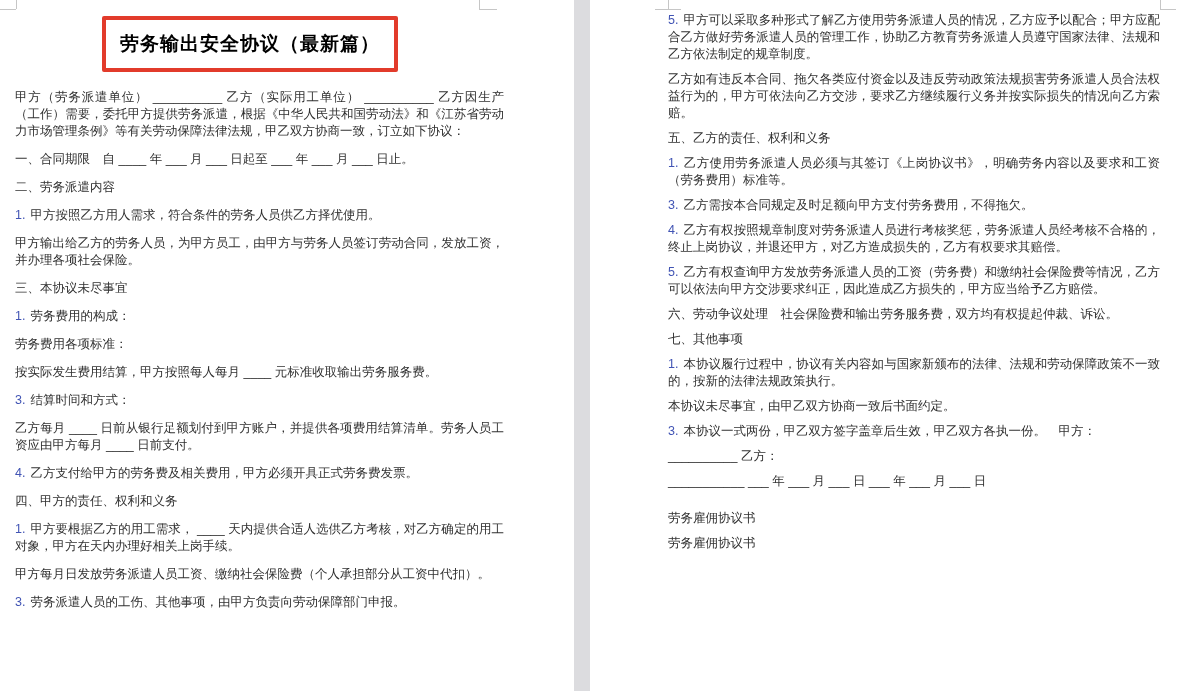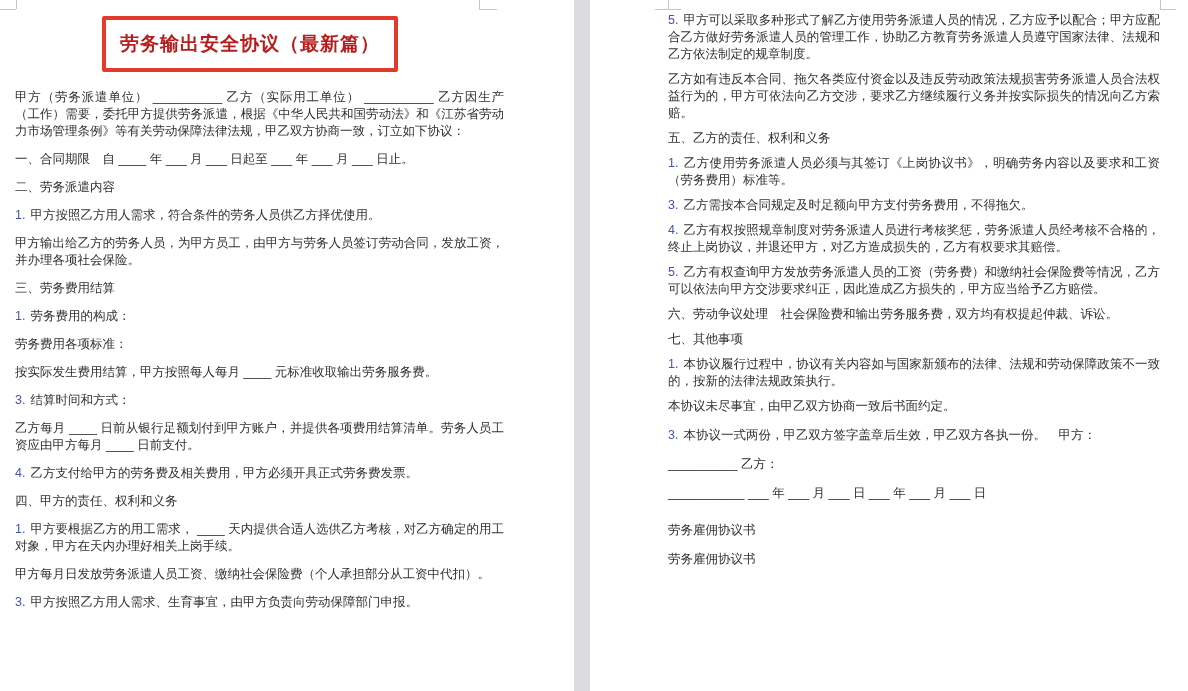--- a/index.html
+++ b/index.html
@@ -26,38 +26,38 @@
   .mark { position:absolute; background:#c6c6c6; }
 
   
   .title-box {
     box-sizing:border-box;
     width:296px; height:56px; margin:6px 0 17px 87px;
     border:4px solid #e23b2b; border-radius:2px;
     display:flex; align-items:center; justify-content:center;
   }
   .title-box h1 {
-    margin:0; font-size:19px; font-weight:bold; color:#b91c1c;
+    margin:0; font-size:19px; font-weight:bold; color:#000000;
     letter-spacing:1px;
     font-family:Liberation Serif, serif;
     white-space:nowrap;
   }
 
   p.doc {
     margin:0 0 11px 0;
     font-size:12.5px; line-height:17px; color:#303030;
     text-align:justify; word-break:break-all;
   }
   .page-right p.doc { margin-bottom:8px; }
 
   p.doc .num { color:#4154b4; margin-right:5px; }
   p.doc .num:empty { display:none; margin:0; }
 
   
-  .page-right p.doc.sig { margin-top:12px; }
+  .page-right p.doc.sig { margin-top:4px; }
   .page-right p.doc.att { margin-top:20px; }
 </style>
 </head>
 <body>
 
 <div class="canvas">
 
   <div class="page page-left">
 
     <div class="mark" style="left:0;  top:9px; width:16px; height:1px;"></div>
@@ -73,42 +73,42 @@
   <p class="doc"><span class="txt">甲方（劳务派遣单位） __________ 乙方（实际用工单位） __________ 乙方因生产（工作）需要，委托甲方提供劳务派遣，根据《中华人民共和国劳动法》和《江苏省劳动力市场管理条例》等有关劳动保障法律法规，甲乙双方协商一致，订立如下协议：</span></p>
 
   <p class="doc"><span class="txt">一、合同期限　自 ____ 年 ___ 月 ___ 日起至 ___ 年 ___ 月 ___ 日止。</span></p>
 
   <p class="doc"><span class="txt">二、劳务派遣内容</span></p>
 
   <p class="doc"><span class="num">1.</span><span class="txt">甲方按照乙方用人需求，符合条件的劳务人员供乙方择优使用。</span></p>
 
   <p class="doc"><span class="txt">甲方输出给乙方的劳务人员，为甲方员工，由甲方与劳务人员签订劳动合同，发放工资，并办理各项社会保险。</span></p>
 
-  <p class="doc"><span class="txt">三、劳务费用结算</span></p>
+  <p class="doc"><span class="txt">三、本协议未尽事宜</span></p>
 
   <p class="doc"><span class="num">1.</span><span class="txt">劳务费用的构成：</span></p>
 
 
   <p class="doc"><span class="txt">劳务费用各项标准：</span></p>
 
   <p class="doc"><span class="txt">按实际发生费用结算，甲方按照每人每月 ____ 元标准收取输出劳务服务费。</span></p>
 
   <p class="doc"><span class="num">3.</span><span class="txt">结算时间和方式：</span></p>
 
   <p class="doc"><span class="txt">乙方每月 ____ 日前从银行足额划付到甲方账户，并提供各项费用结算清单。劳务人员工资应由甲方每月 ____ 日前支付。</span></p>
 
   <p class="doc"><span class="num">4.</span><span class="txt">乙方支付给甲方的劳务费及相关费用，甲方必须开具正式劳务费发票。</span></p>
 
   <p class="doc"><span class="txt">四、甲方的责任、权利和义务</span></p>
 
   <p class="doc"><span class="num">1.</span><span class="txt">甲方要根据乙方的用工需求， ____ 天内提供合适人选供乙方考核，对乙方确定的用工对象，甲方在天内办理好相关上岗手续。</span></p>
 
   <p class="doc"><span class="txt">甲方每月日发放劳务派遣人员工资、缴纳社会保险费（个人承担部分从工资中代扣）。</span></p>
 
-  <p class="doc"><span class="num">3.</span><span class="txt">甲方按照乙方用人需求、生育事宜，由甲方负责向劳动保障部门申报。</span></p>
+  <p class="doc"><span class="num">3.</span><span class="txt">劳务派遣人员的工伤、其他事项，由甲方负责向劳动保障部门申报。</span></p>
 
 </div>
     </div>
   </div>
 
   <div class="gutter"></div>
 
   <div class="page page-right">
 
     <div class="mark" style="left:65px; top:9px; width:26px; height:1px;"></div>

